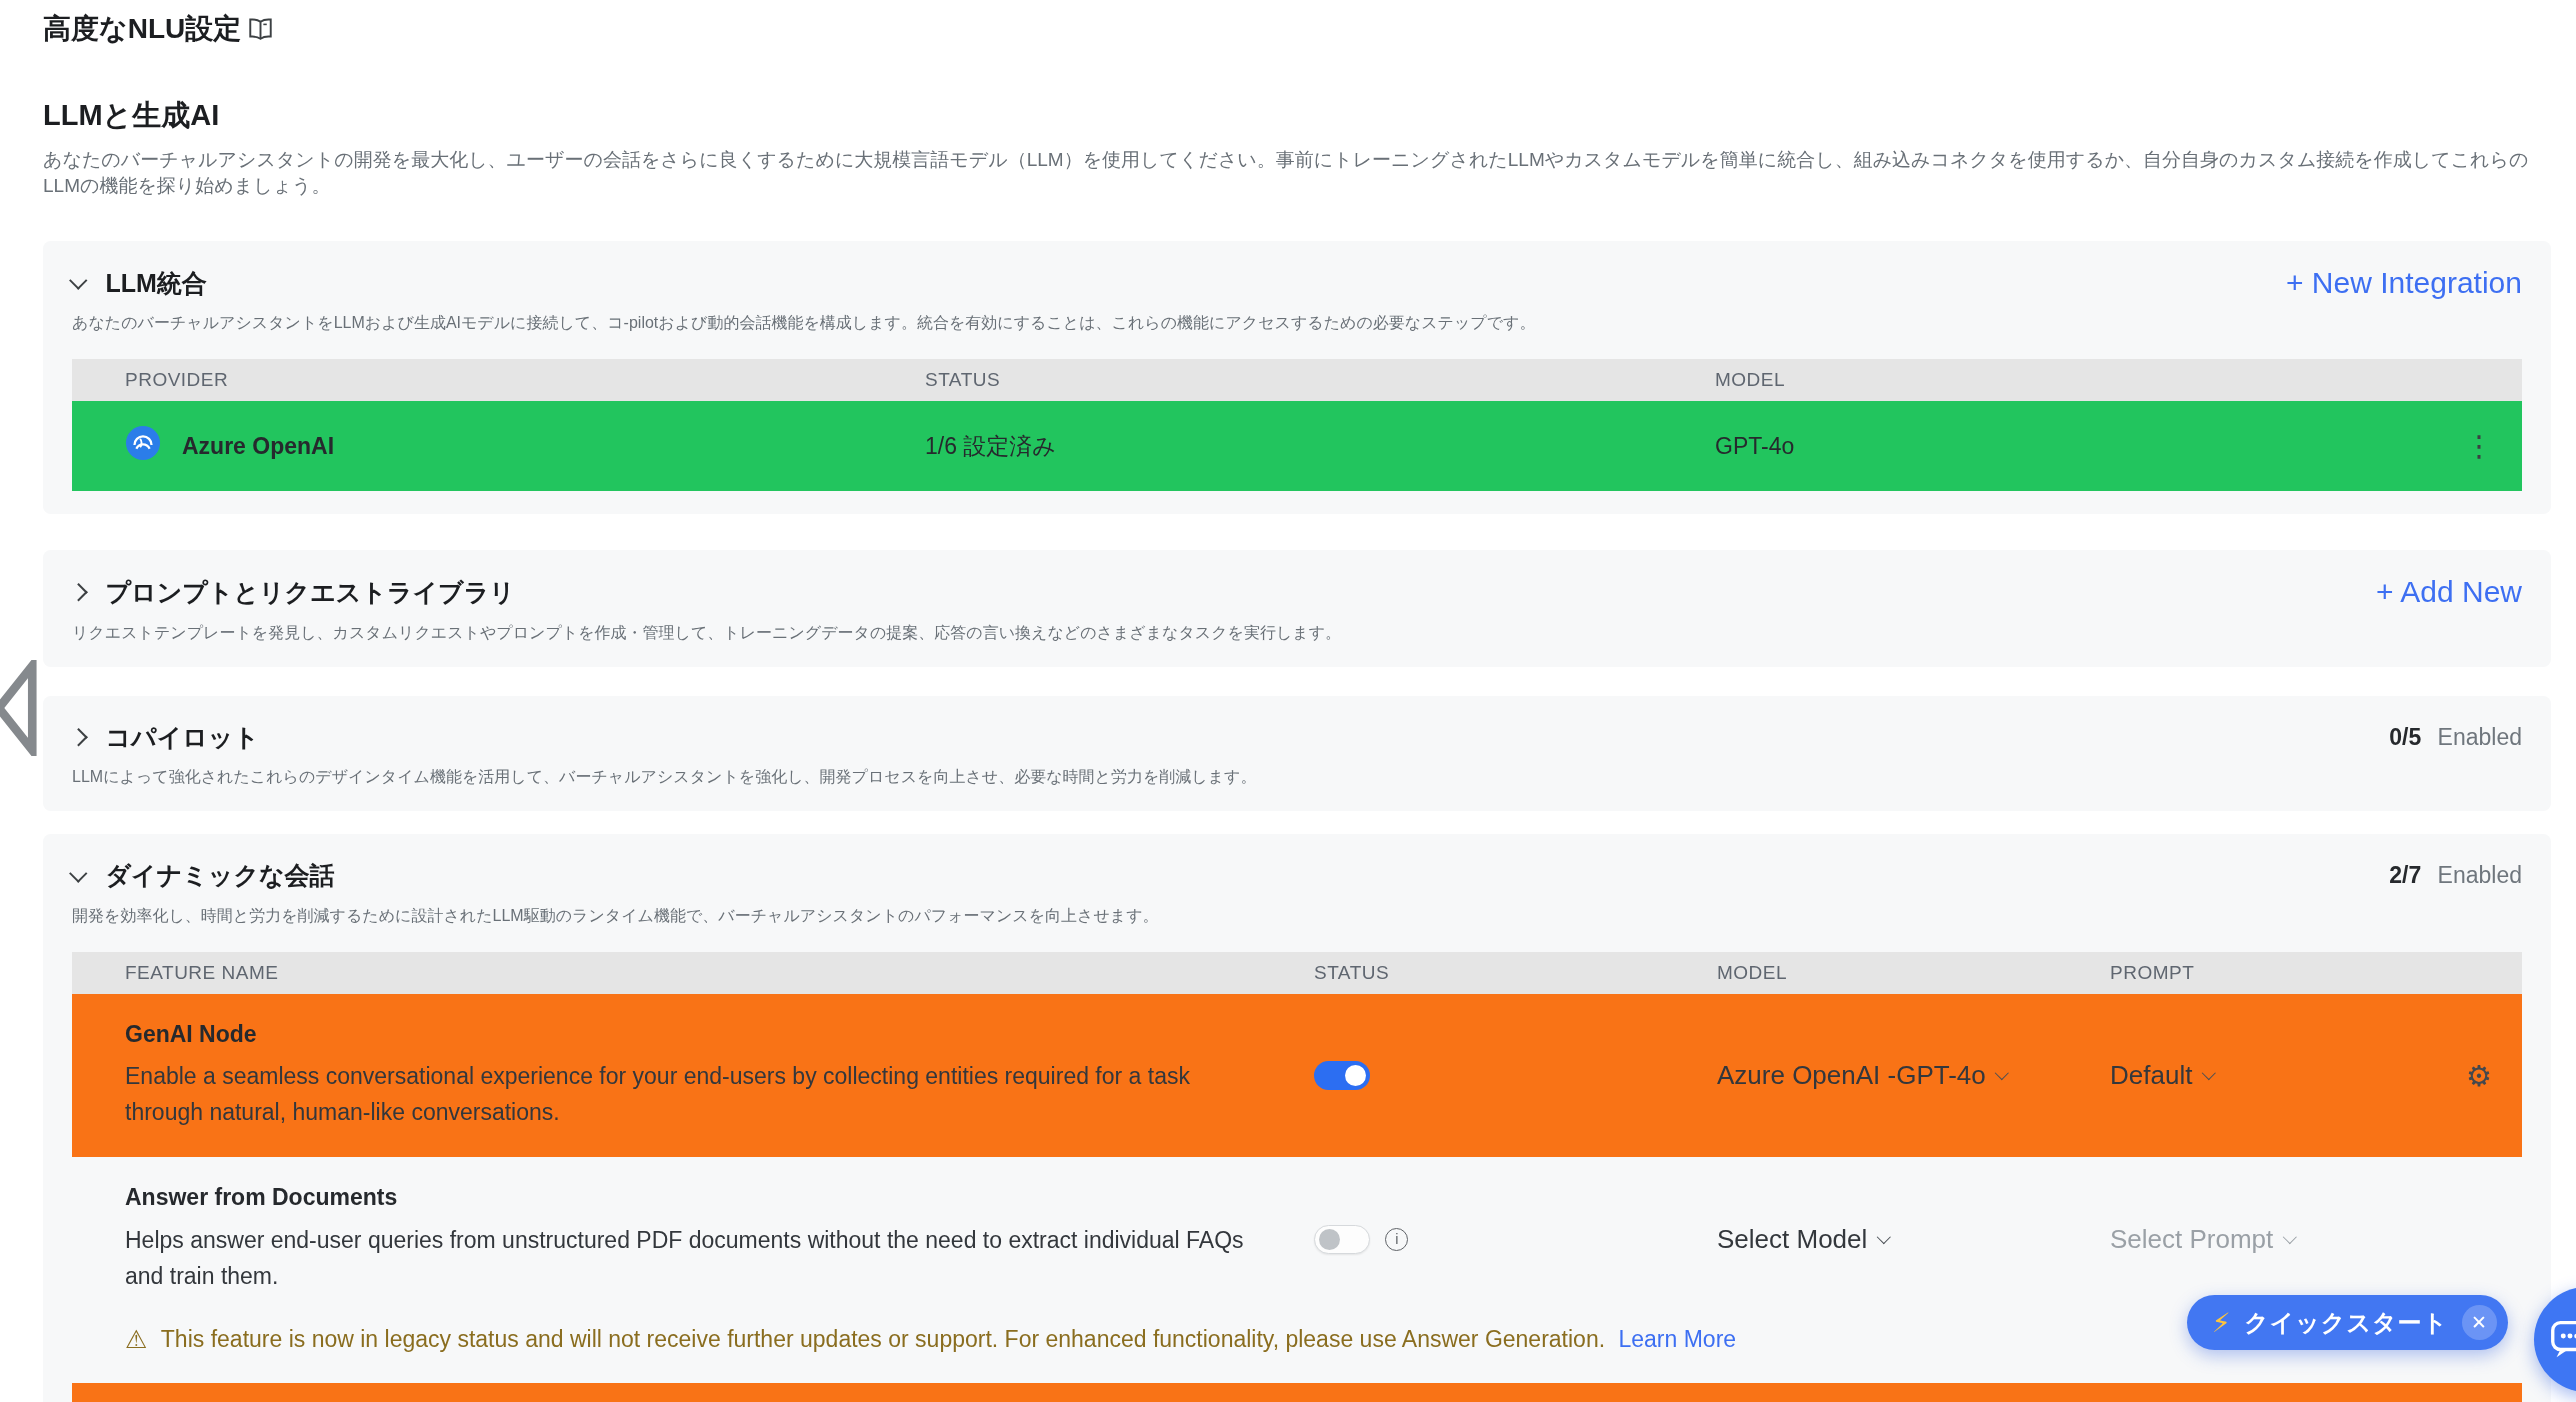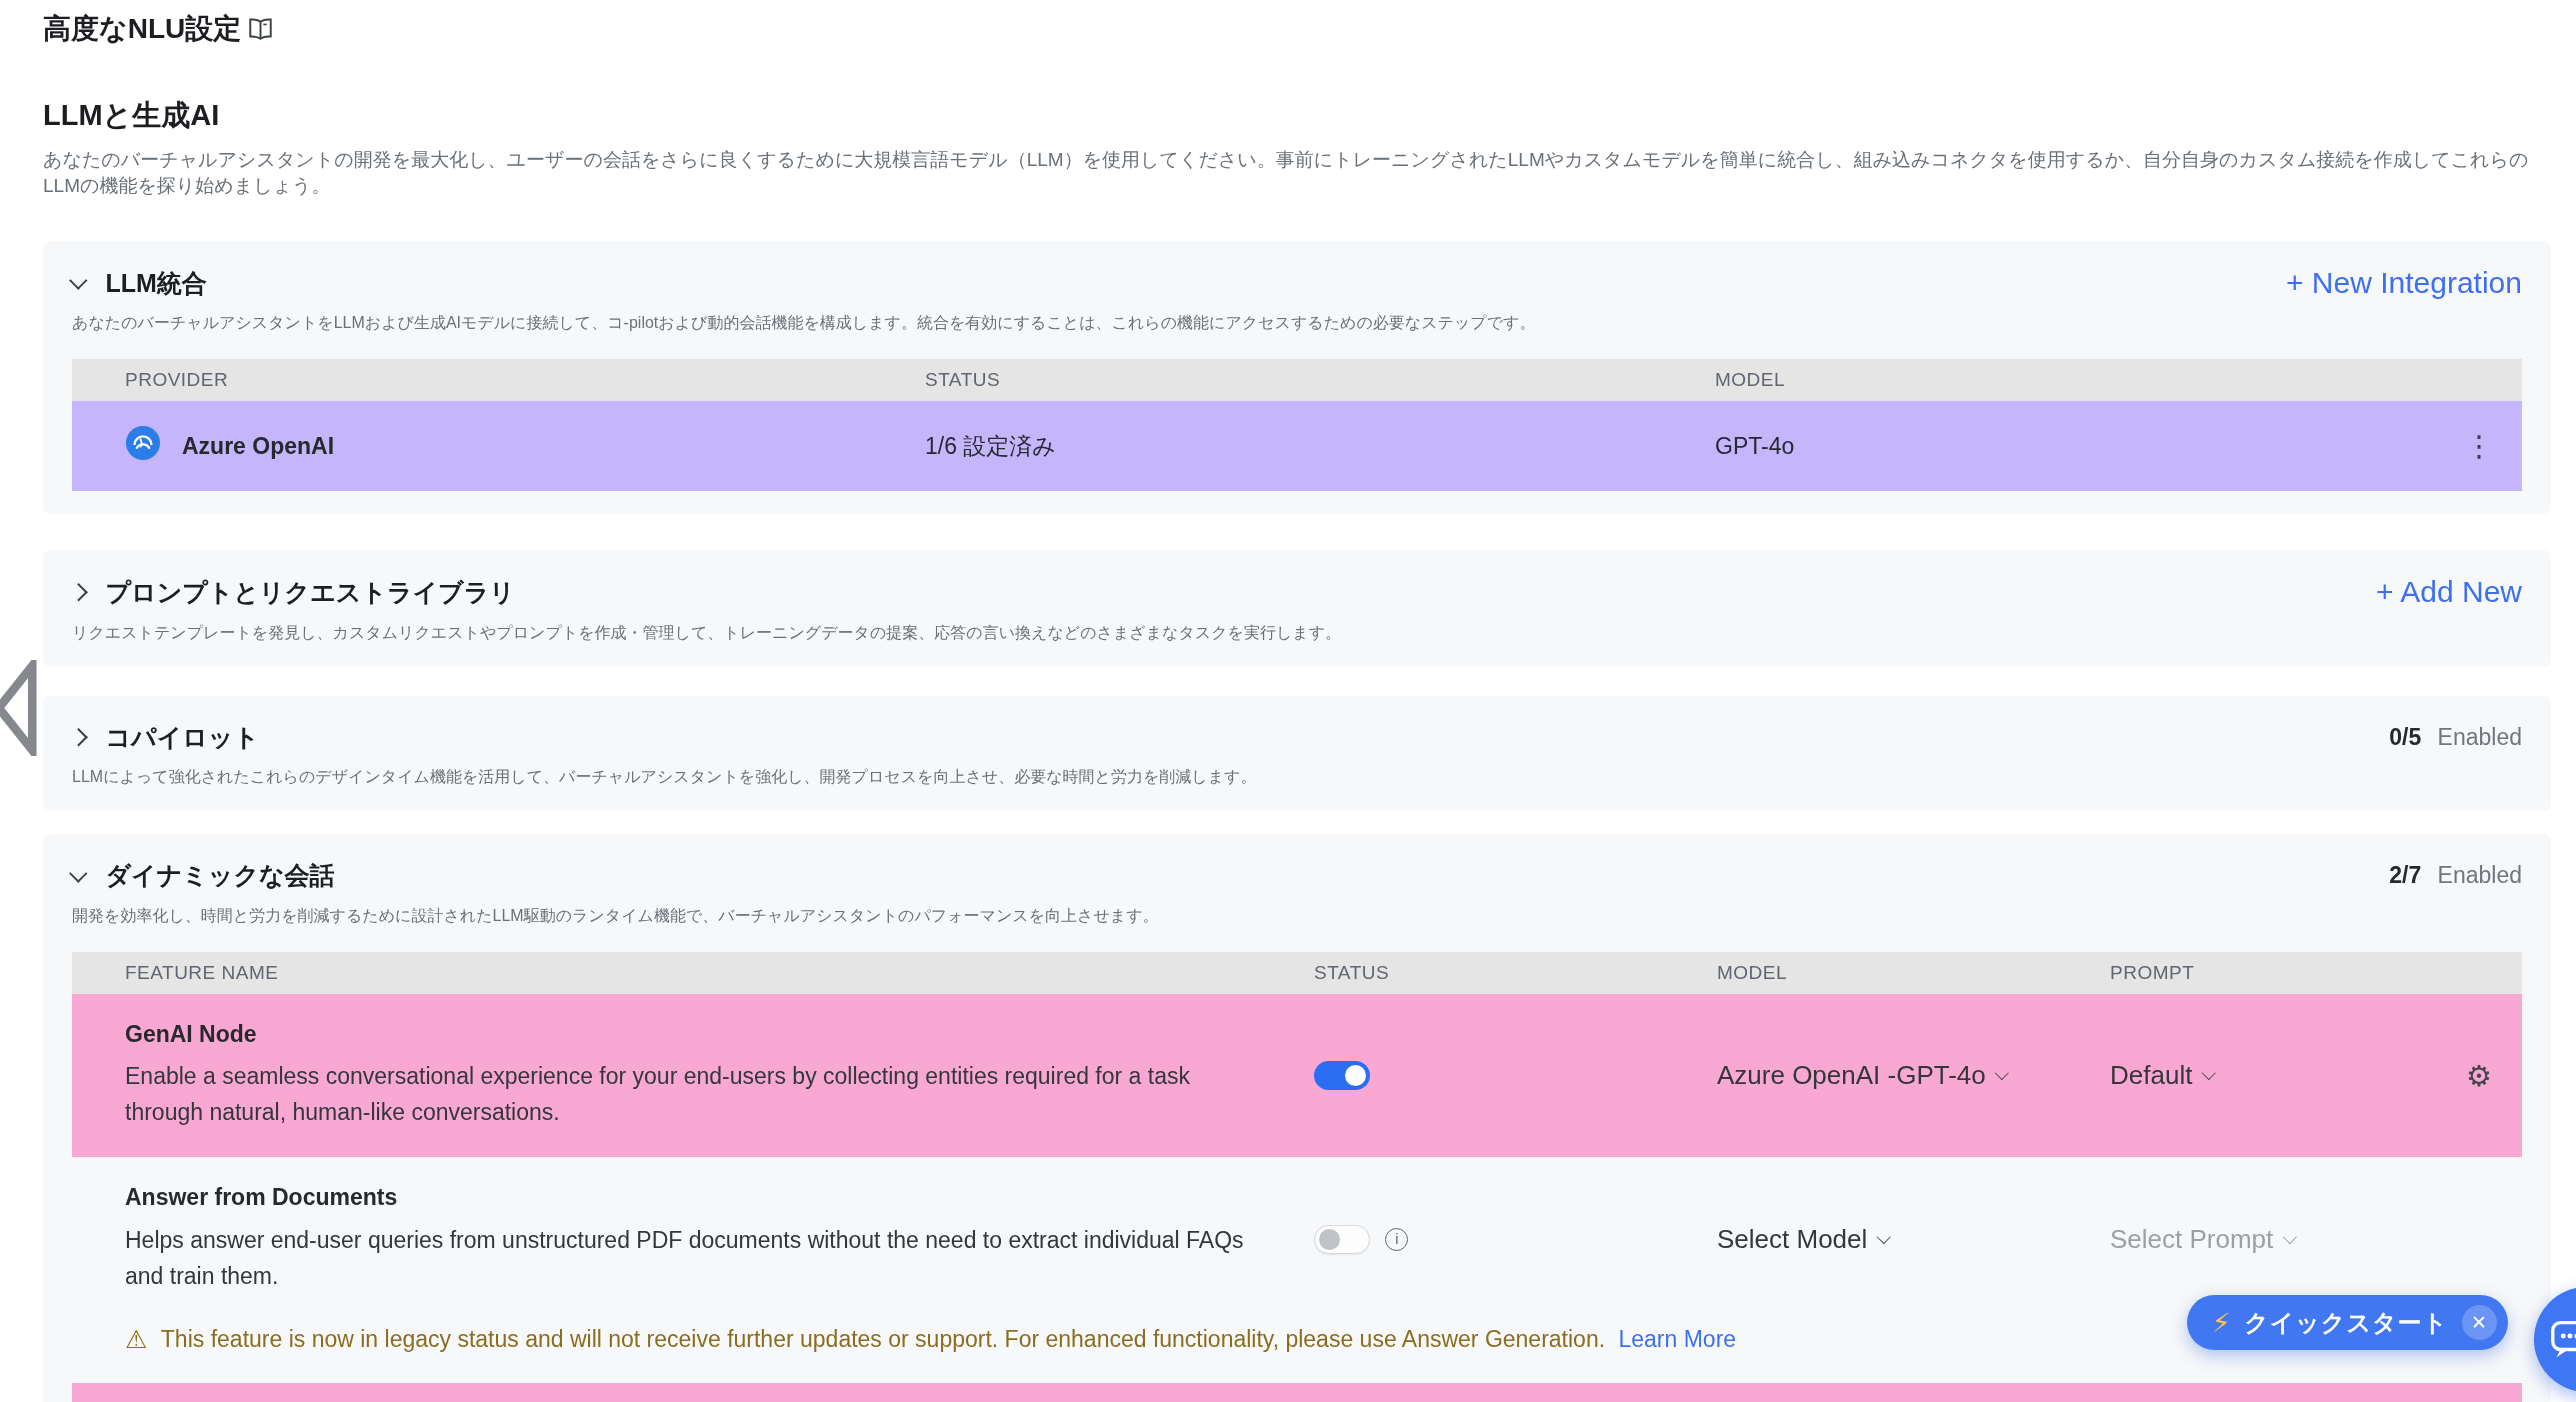--- a/index.html
+++ b/index.html
@@ -35,28 +35,28 @@
   .chev.down { transform:rotate(45deg); margin-top:-4.8px; }
   .chev.right { transform:rotate(-45deg); }
 
   
   .table { margin-top:25px; }
   .t-head { background:#e5e5e5; height:42px; align-items:center;
     font-size:19px; color:#5f6670; letter-spacing:0.5px; }
   .grid1 { display:grid; grid-template-columns:853px 790px 1fr 86px; }
   .grid2 { display:grid; grid-template-columns:1242px 403px 393px 1fr 86px; }
   .cell-first { padding-left:53px; }
-  .t-row1 { background:#c4b5fd; height:90px; align-items:center; font-size:23px; color:#26292d; }
+  .t-row1 { background:#22c55e; height:90px; align-items:center; font-size:23px; color:#26292d; }
   .provider-cell { display:flex; align-items:center; gap:21px; }
   .provider-name { font-weight:700; }
   .kebab { font-size:29px; color:#3c4043; text-align:center; cursor:pointer; line-height:1;
     letter-spacing:0; font-family:"DejaVu Sans",sans-serif; }
 
   .f-row { align-items:center; }
-  .f-row.odd { background:#f9a8d4; }
+  .f-row.odd { background:#f97316; }
   .f-row.even { background:#f7f8f9; }
   .f-main { padding:27px 38px 27px 53px; }
   .f-name { font-size:23px; font-weight:700; color:#26292d; }
   .f-desc { margin-top:11.5px; font-size:23px; color:#33373c; line-height:1.55; max-width:1132px; }
   .f-status { display:flex; align-items:center; gap:15.3px; }
   .dd { font-size:26px; color:#33373c; display:inline-flex; align-items:center; gap:11.5px; cursor:pointer; }
   .dd .dd-chev { display:inline-block; width:9.6px; height:9.6px; margin-top:-5.8px;
     border-right:1.9px solid #4a4f55; border-bottom:1.9px solid #4a4f55; transform:rotate(45deg); }
   .dd.disabled { color:#9aa0a6; }
   .dd.disabled .dd-chev { border-color:#9aa0a6; }

